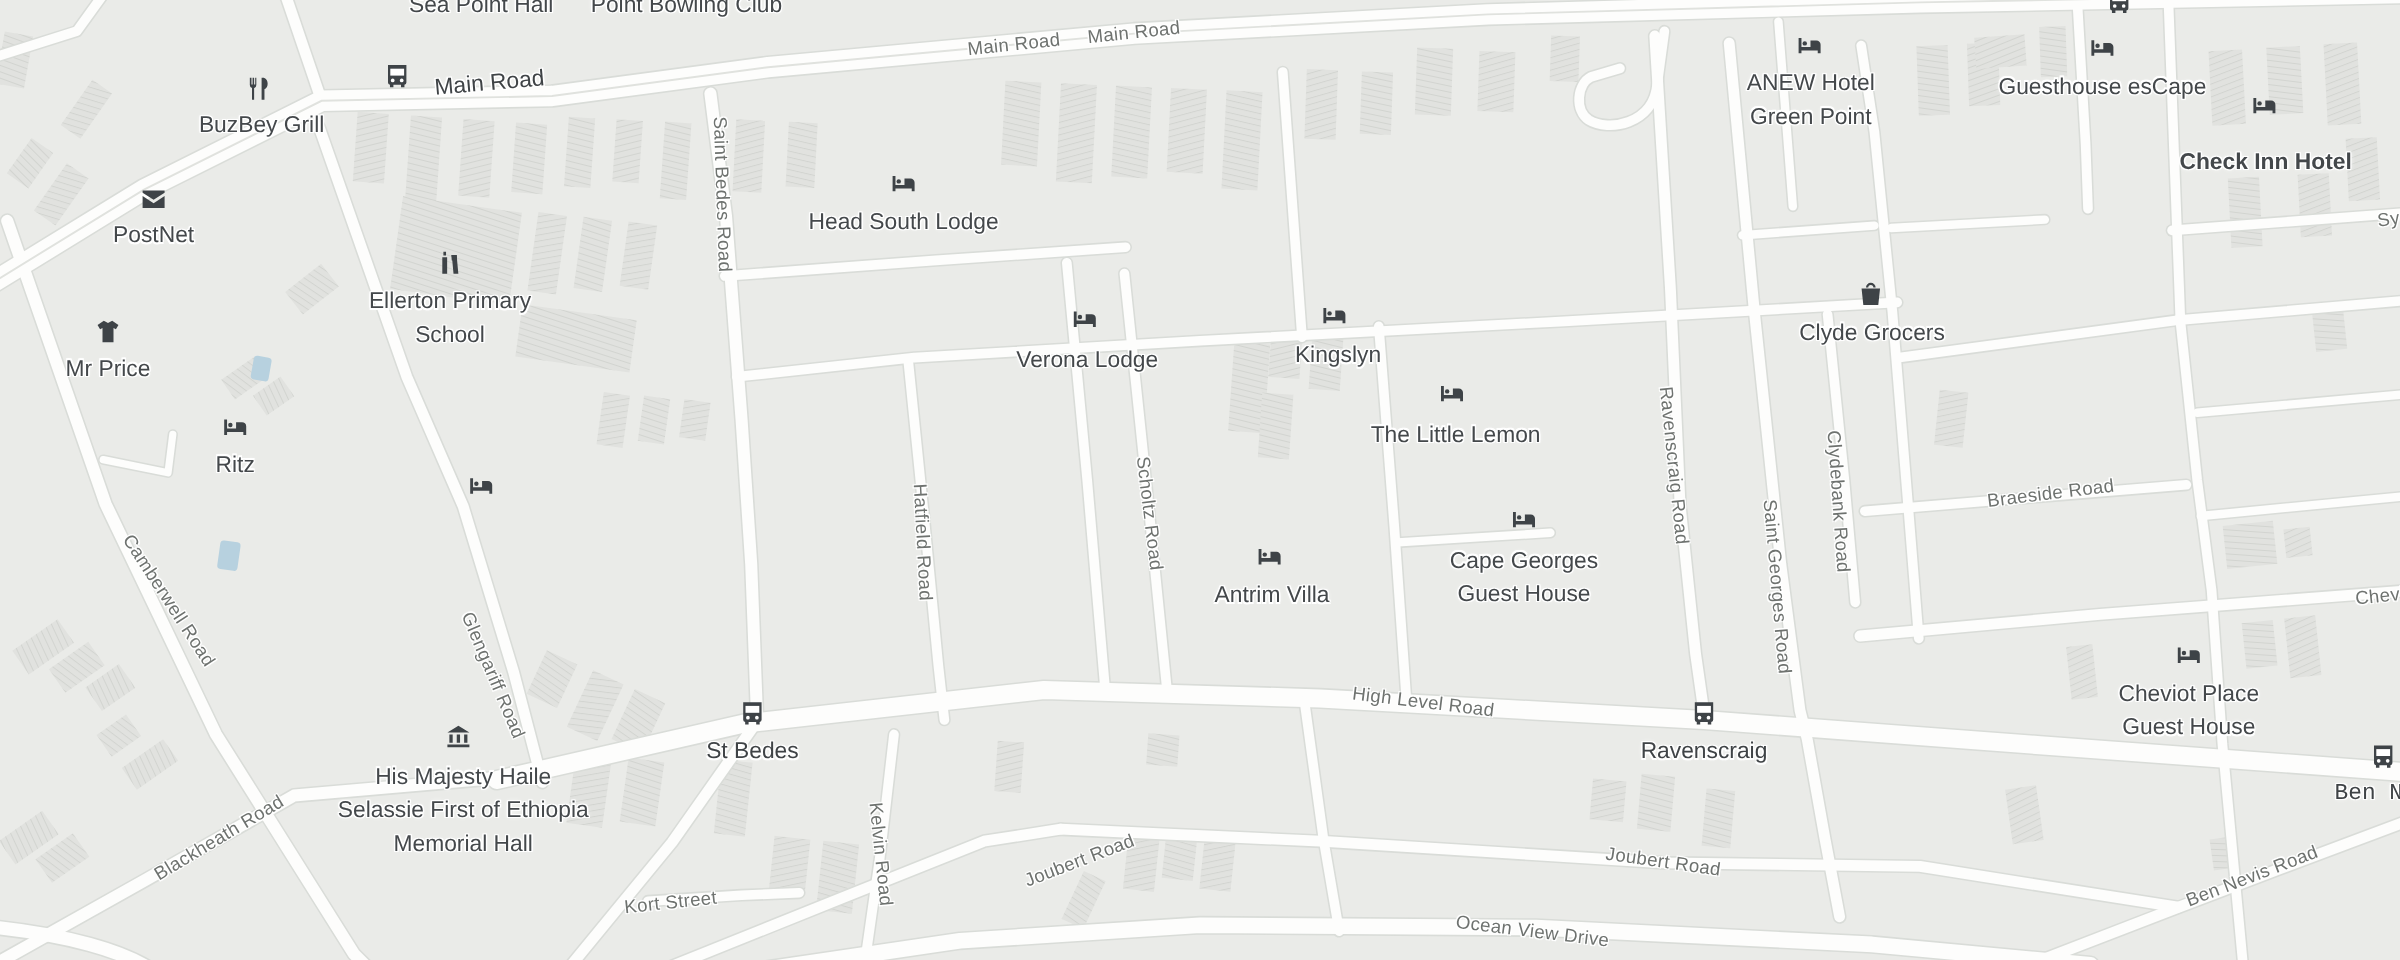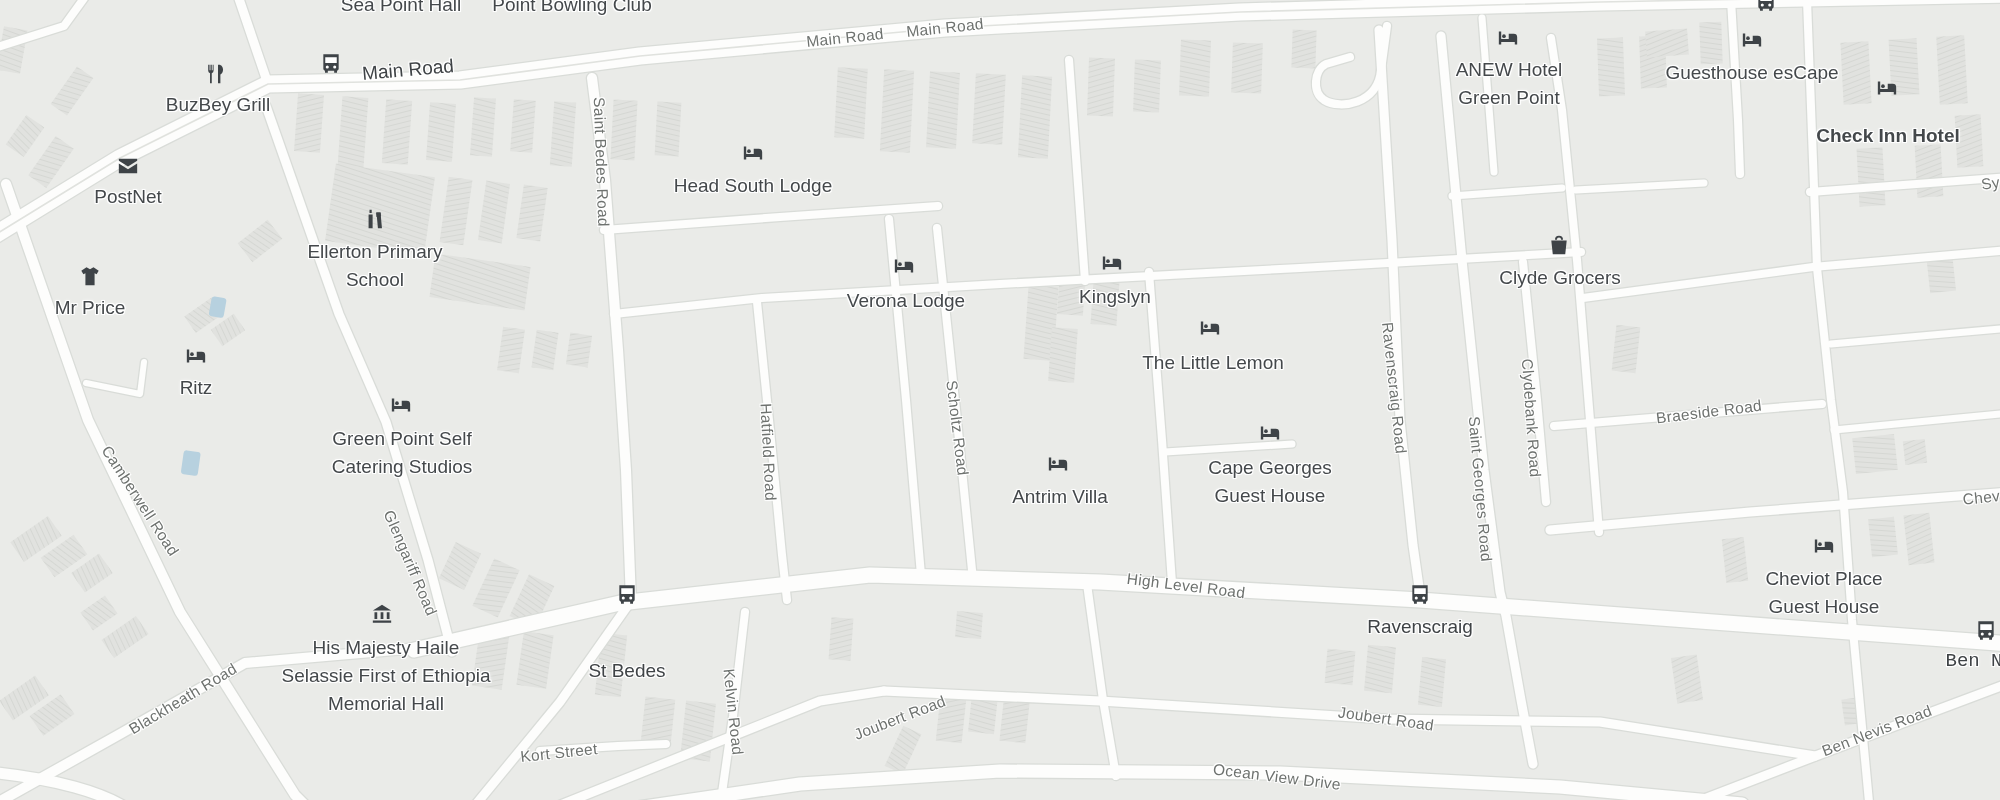--- a/index.html
+++ b/index.html
@@ -261,24 +261,20 @@
     <div class="lbl poi-label" style="left: 375px; top: 266px; transform: translate(-50%, -50%);">
       <div>Ellerton Primary</div>
       <div>School</div>
     </div>
     <div class="lbl poi-icon" style="left: 401px; top: 405px; transform: translate(-50%, -50%);">
       <svg width="22" height="22" viewBox="0 0 24 24" fill="currentColor">
         <path d="M2 5h2.6v8.2h8.2V7.4h5.4A3.8 3.8 0 0 1 22 11.2V19h-2.6v-2.6H4.6V19H2V5z"></path>
         <circle cx="7.6" cy="10" r="2"></circle>
       </svg>
     </div>
-    <div class="lbl poi-label" style="left: 402px; top: 453px; transform: translate(-50%, -50%);">
-      <div>Green Point Self</div>
-      <div>Catering Studios</div>
-    </div>
     <div class="lbl poi-icon" style="left: 753px; top: 153px; transform: translate(-50%, -50%);">
       <svg width="22" height="22" viewBox="0 0 24 24" fill="currentColor">
         <path d="M2 5h2.6v8.2h8.2V7.4h5.4A3.8 3.8 0 0 1 22 11.2V19h-2.6v-2.6H4.6V19H2V5z"></path>
         <circle cx="7.6" cy="10" r="2"></circle>
       </svg>
     </div>
     <div class="lbl poi-label" style="left: 753px; top: 186px; transform: translate(-50%, -50%); text-align: right;">
       <div>Head South Lodge</div>
     </div>
     <div class="lbl poi-icon" style="left: 904px; top: 266px; transform: translate(-50%, -50%);">
@@ -393,21 +389,21 @@
     </div>
     <div class="lbl stop-label" style="left: 362px; top: 70px; transform: translate(0px, -50%) rotate(-5deg);">Main Road</div>
     <div class="lbl stop-icon" style="left: 627px; top: 594px; transform: translate(-50%, -50%);">
       <svg width="23" height="23" viewBox="0 0 24 24" fill="currentColor">
         <path d="M4 2.8h16V18a2 2 0 0 1-1.7 2v2.2h-3V20H8.7v2.2h-3V20A2 2 0 0 1 4 18V2.8z"></path>
         <rect x="6" y="6" width="12" height="6" fill="#fff"></rect>
         <circle cx="8.1" cy="16.2" r="1.6" fill="#fff"></circle>
         <circle cx="15.9" cy="16.2" r="1.6" fill="#fff"></circle>
       </svg>
     </div>
-    <div class="lbl stop-label" style="left: 627px; top: 627px; transform: translate(-50%, -50%); margin-top: 44px;">St Bedes</div>
+    <div class="lbl stop-label" style="left: 627px; top: 627px; transform: translate(-50%, -50%);">St Bedes</div>
     <div class="lbl stop-icon" style="left: 1420px; top: 594px; transform: translate(-50%, -50%);">
       <svg width="23" height="23" viewBox="0 0 24 24" fill="currentColor">
         <path d="M4 2.8h16V18a2 2 0 0 1-1.7 2v2.2h-3V20H8.7v2.2h-3V20A2 2 0 0 1 4 18V2.8z"></path>
         <rect x="6" y="6" width="12" height="6" fill="#fff"></rect>
         <circle cx="8.1" cy="16.2" r="1.6" fill="#fff"></circle>
         <circle cx="15.9" cy="16.2" r="1.6" fill="#fff"></circle>
       </svg>
     </div>
     <div class="lbl stop-label" style="left: 1420px; top: 627px; transform: translate(-50%, -50%);">Ravenscraig</div>
     <div class="lbl stop-icon" style="left: 1986px; top: 630px; transform: translate(-50%, -50%);">

